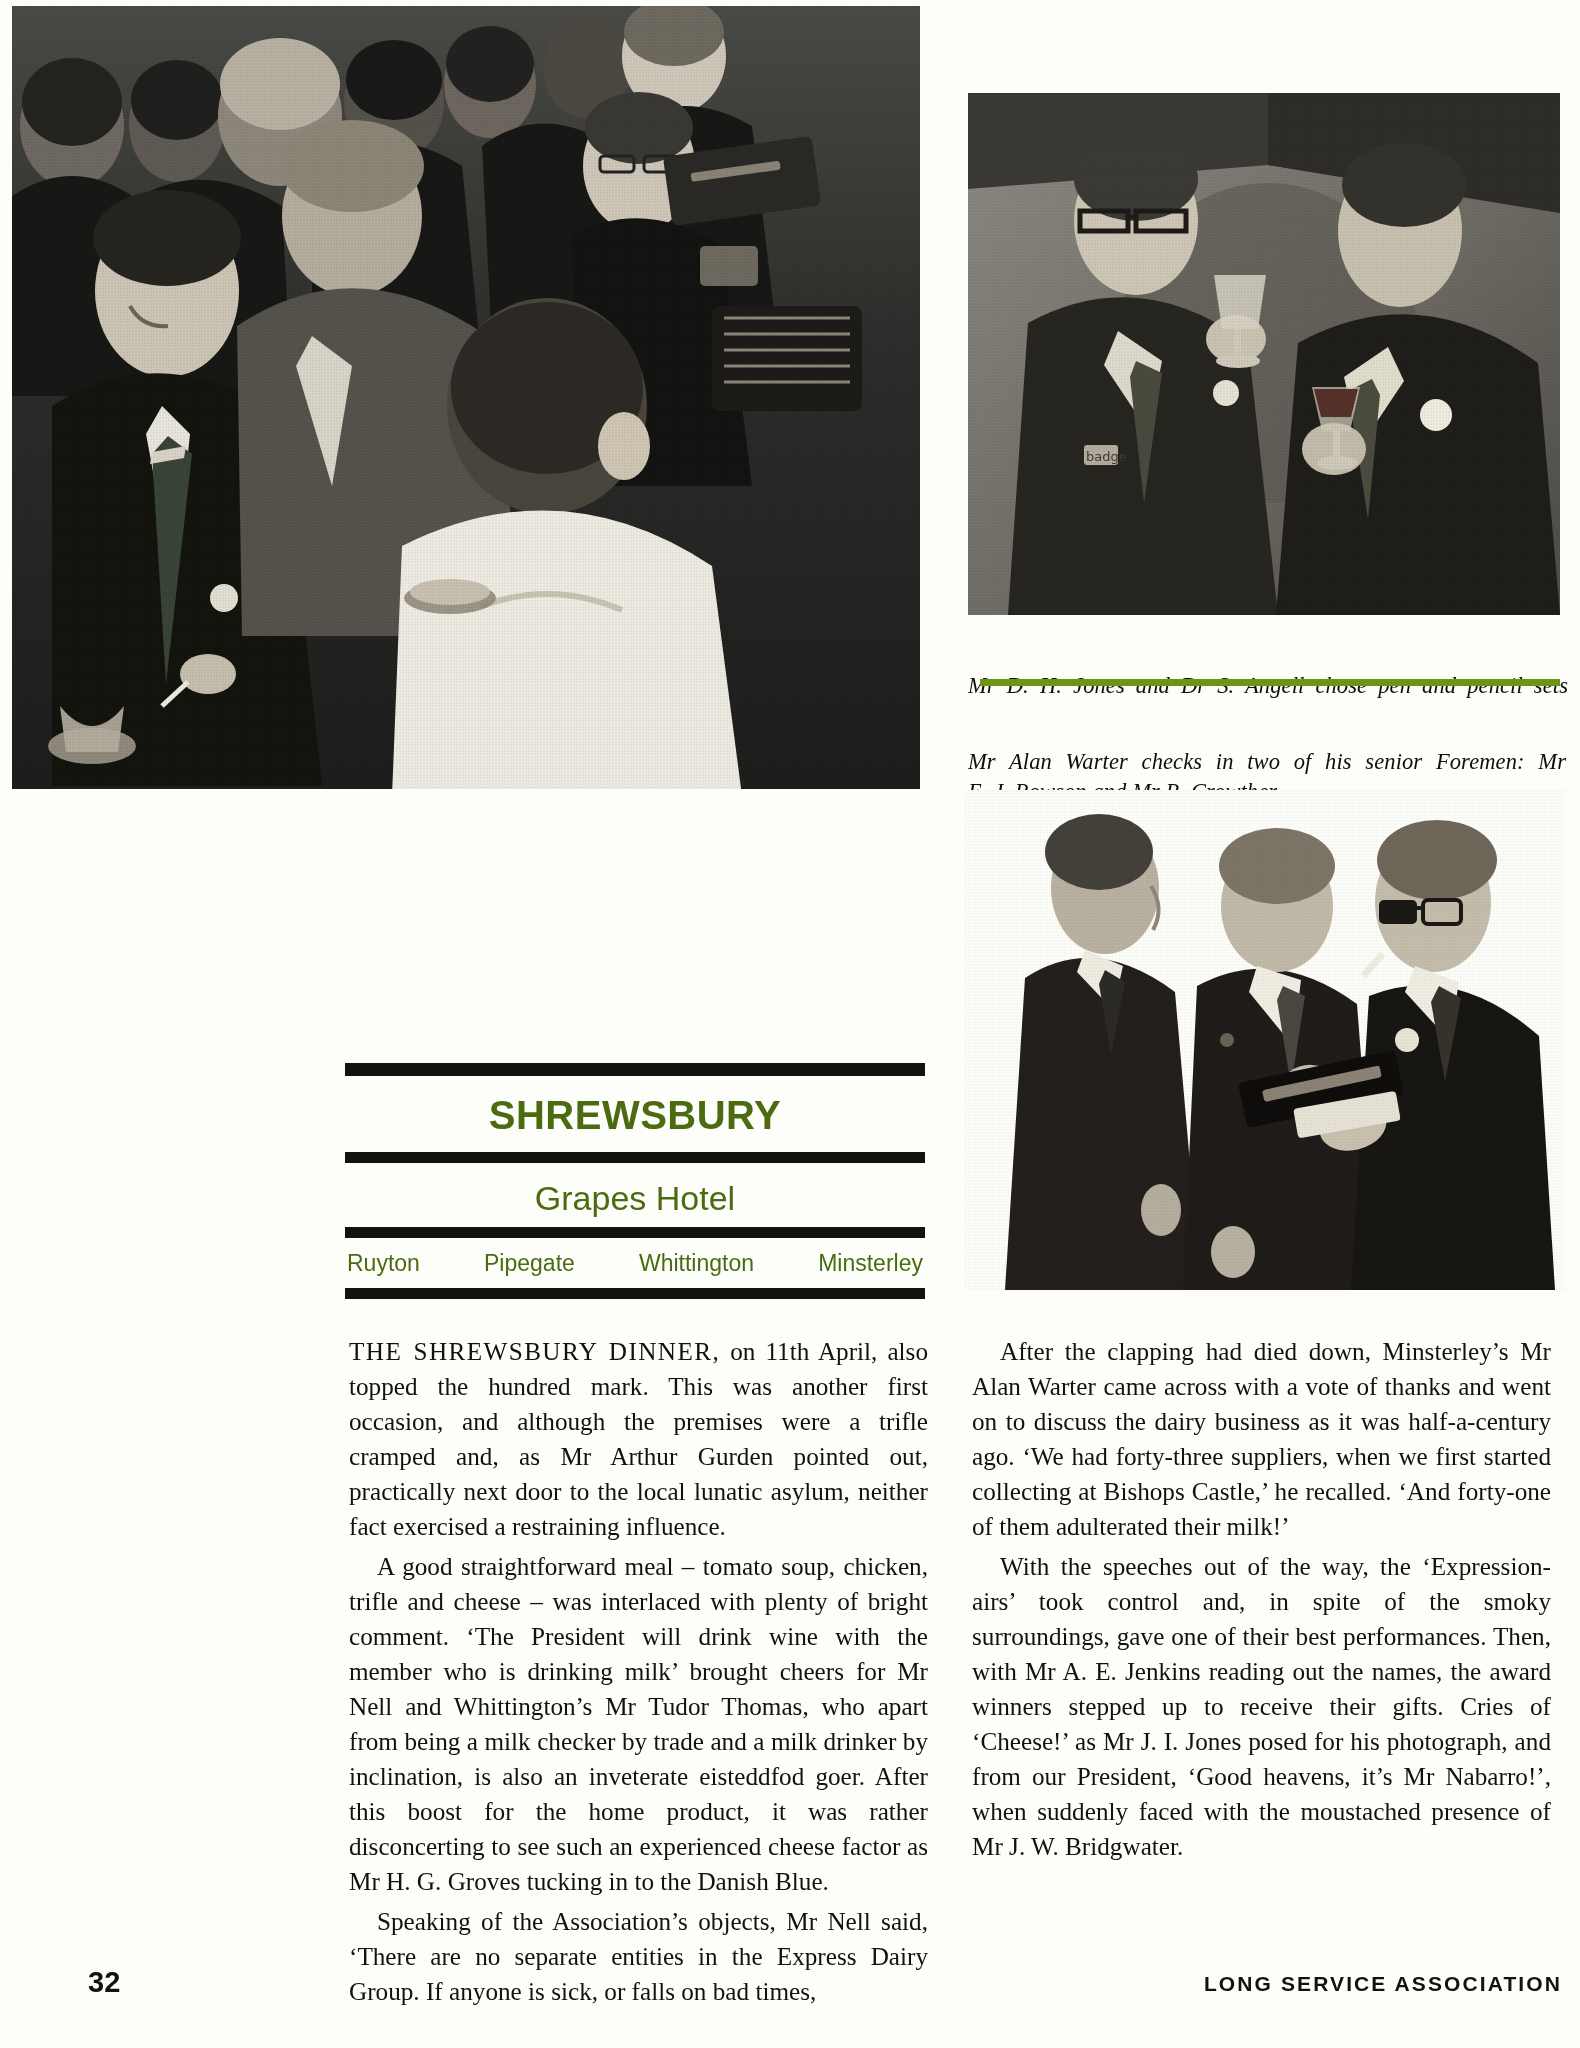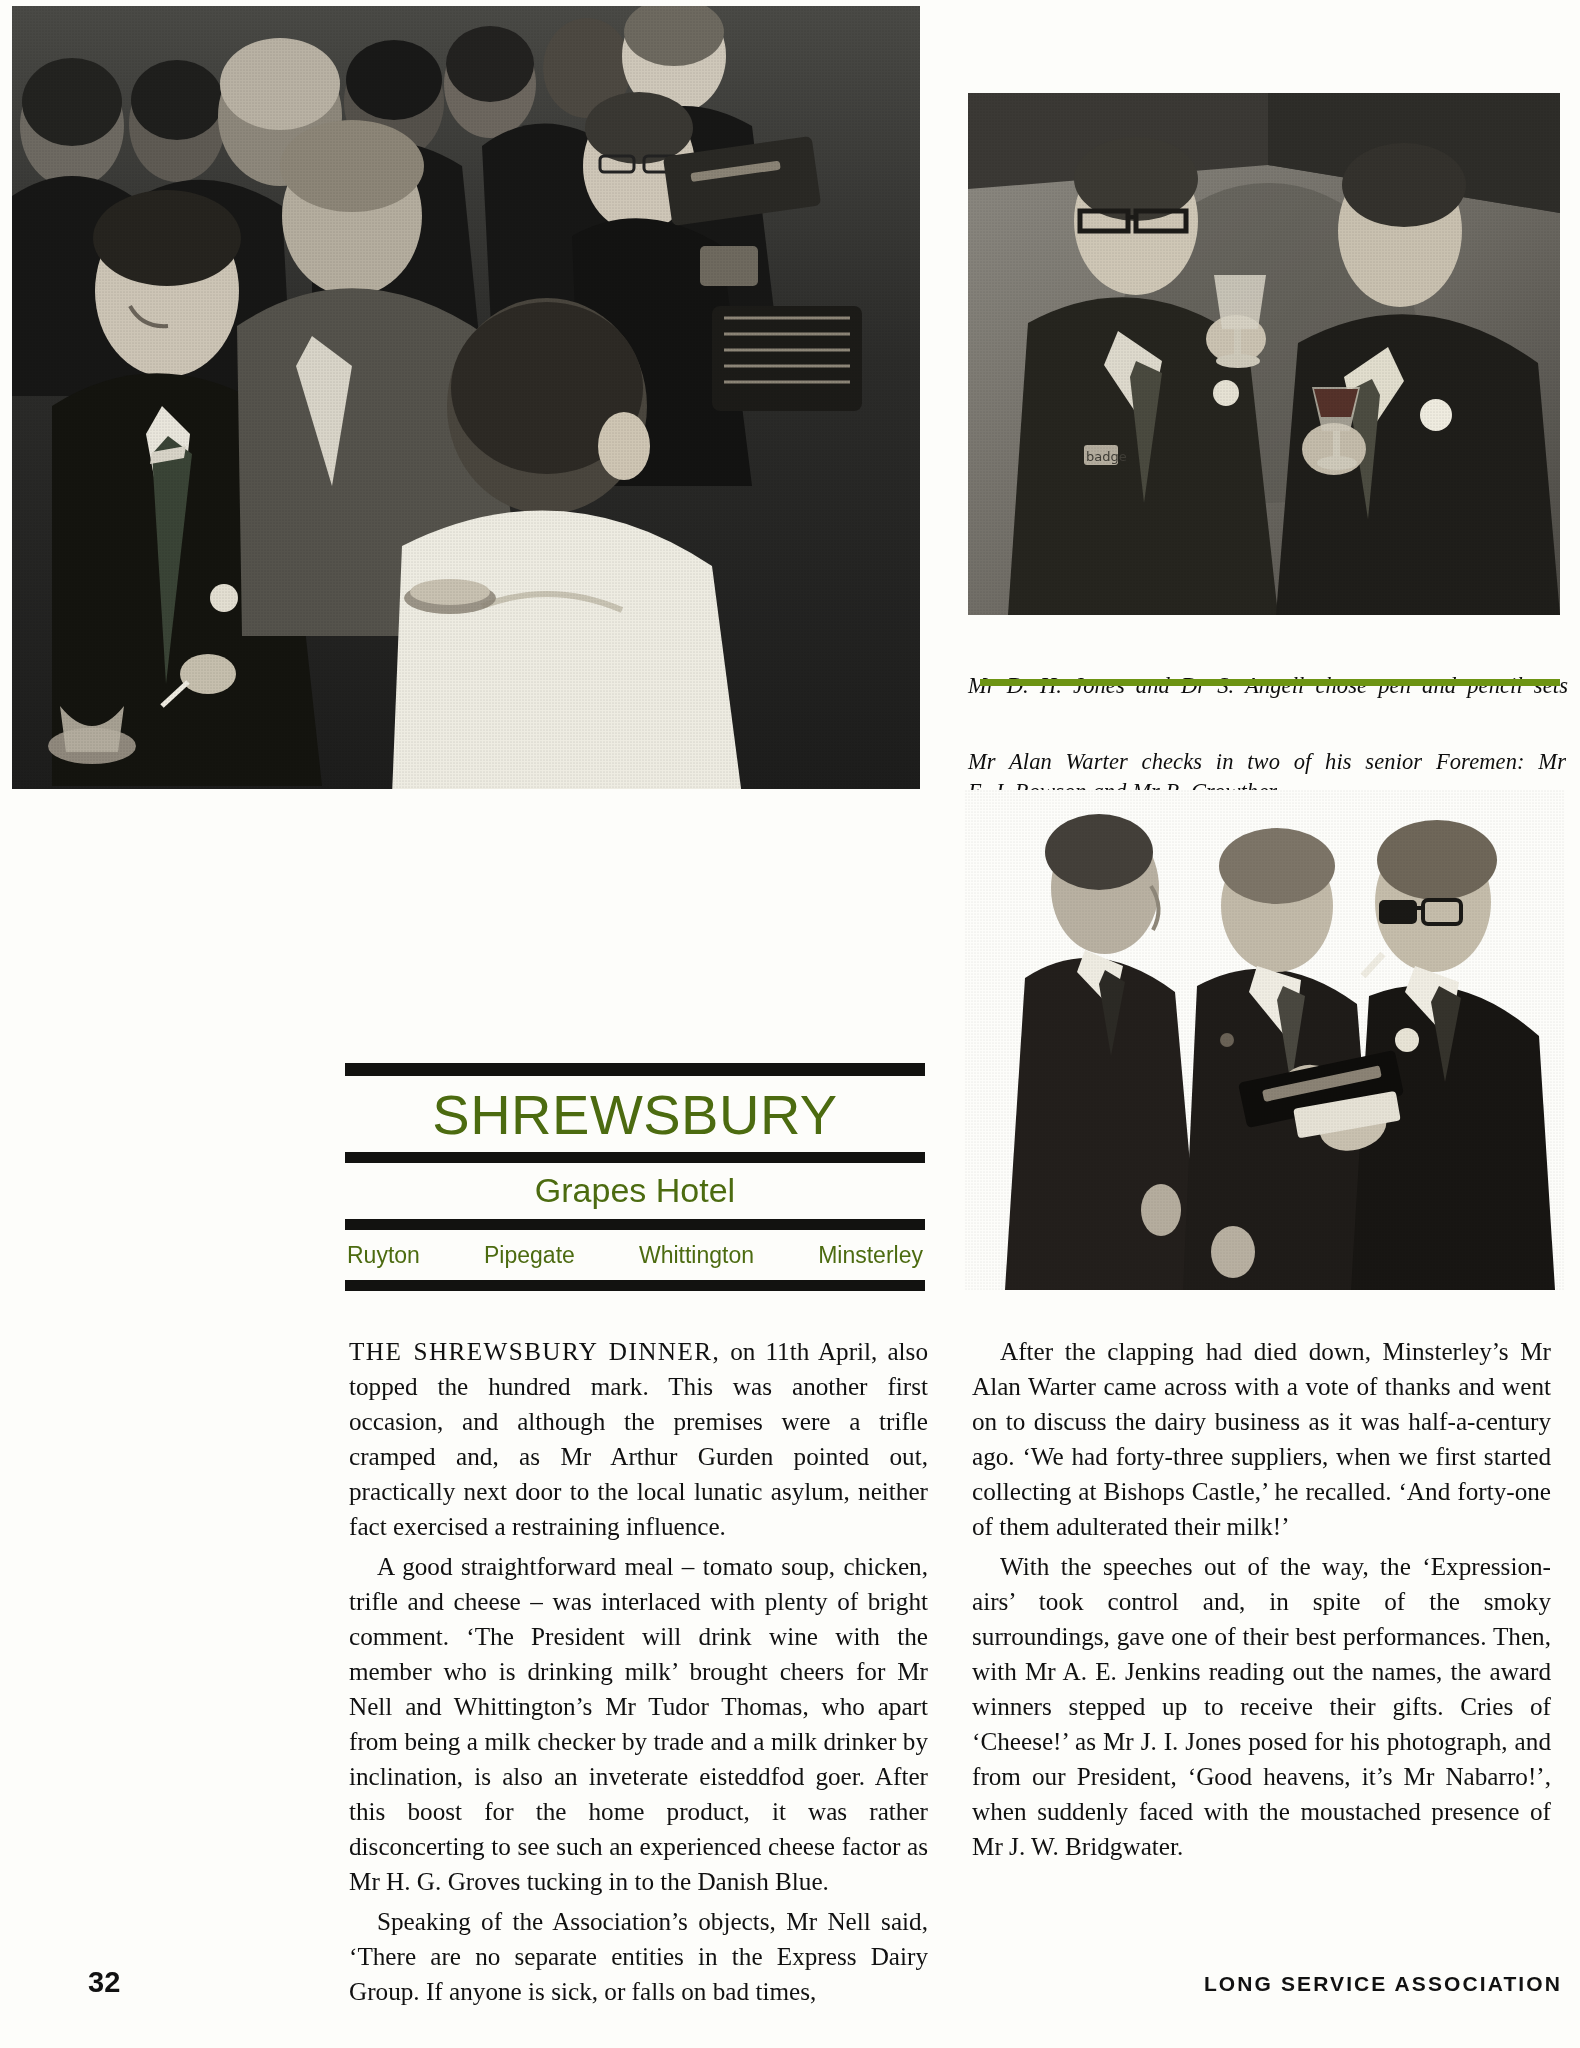--- a/index.html
+++ b/index.html
@@ -40,35 +40,35 @@
     position:absolute;left:980px;top:679px;width:580px;height:7px;
     background:#6d9413;
   }
 
   
   #masthead{position:absolute;left:345px;top:1063px;width:580px;}
   .bar{height:13px;background:#121210;width:100%;}
   .bar.thin{height:11px;}
   .mh-title{
     font-family:"Liberation Sans", sans-serif;
-    font-weight:normal;
-    font-size:56px;
+    font-weight:bold;
+    font-size:40px;
     line-height:62px;
     color:#4c6b10;
     text-align:center;
     letter-spacing:.5px;
     padding:8px 0 6px;
   }
   .mh-sub{
     font-family:"Liberation Sans", sans-serif;
     font-size:34px;
     line-height:40px;
     color:#4c6b10;
     text-align:center;
-    padding:7px 0 9px;
+    padding:15px 0 9px;
   }
   .mh-villages{
     display:flex;justify-content:space-between;
     font-family:"Liberation Sans", sans-serif;
     font-size:23px;
     line-height:34px;
     color:#4c6b10;
     padding:8px 2px 8px;
   }
 

